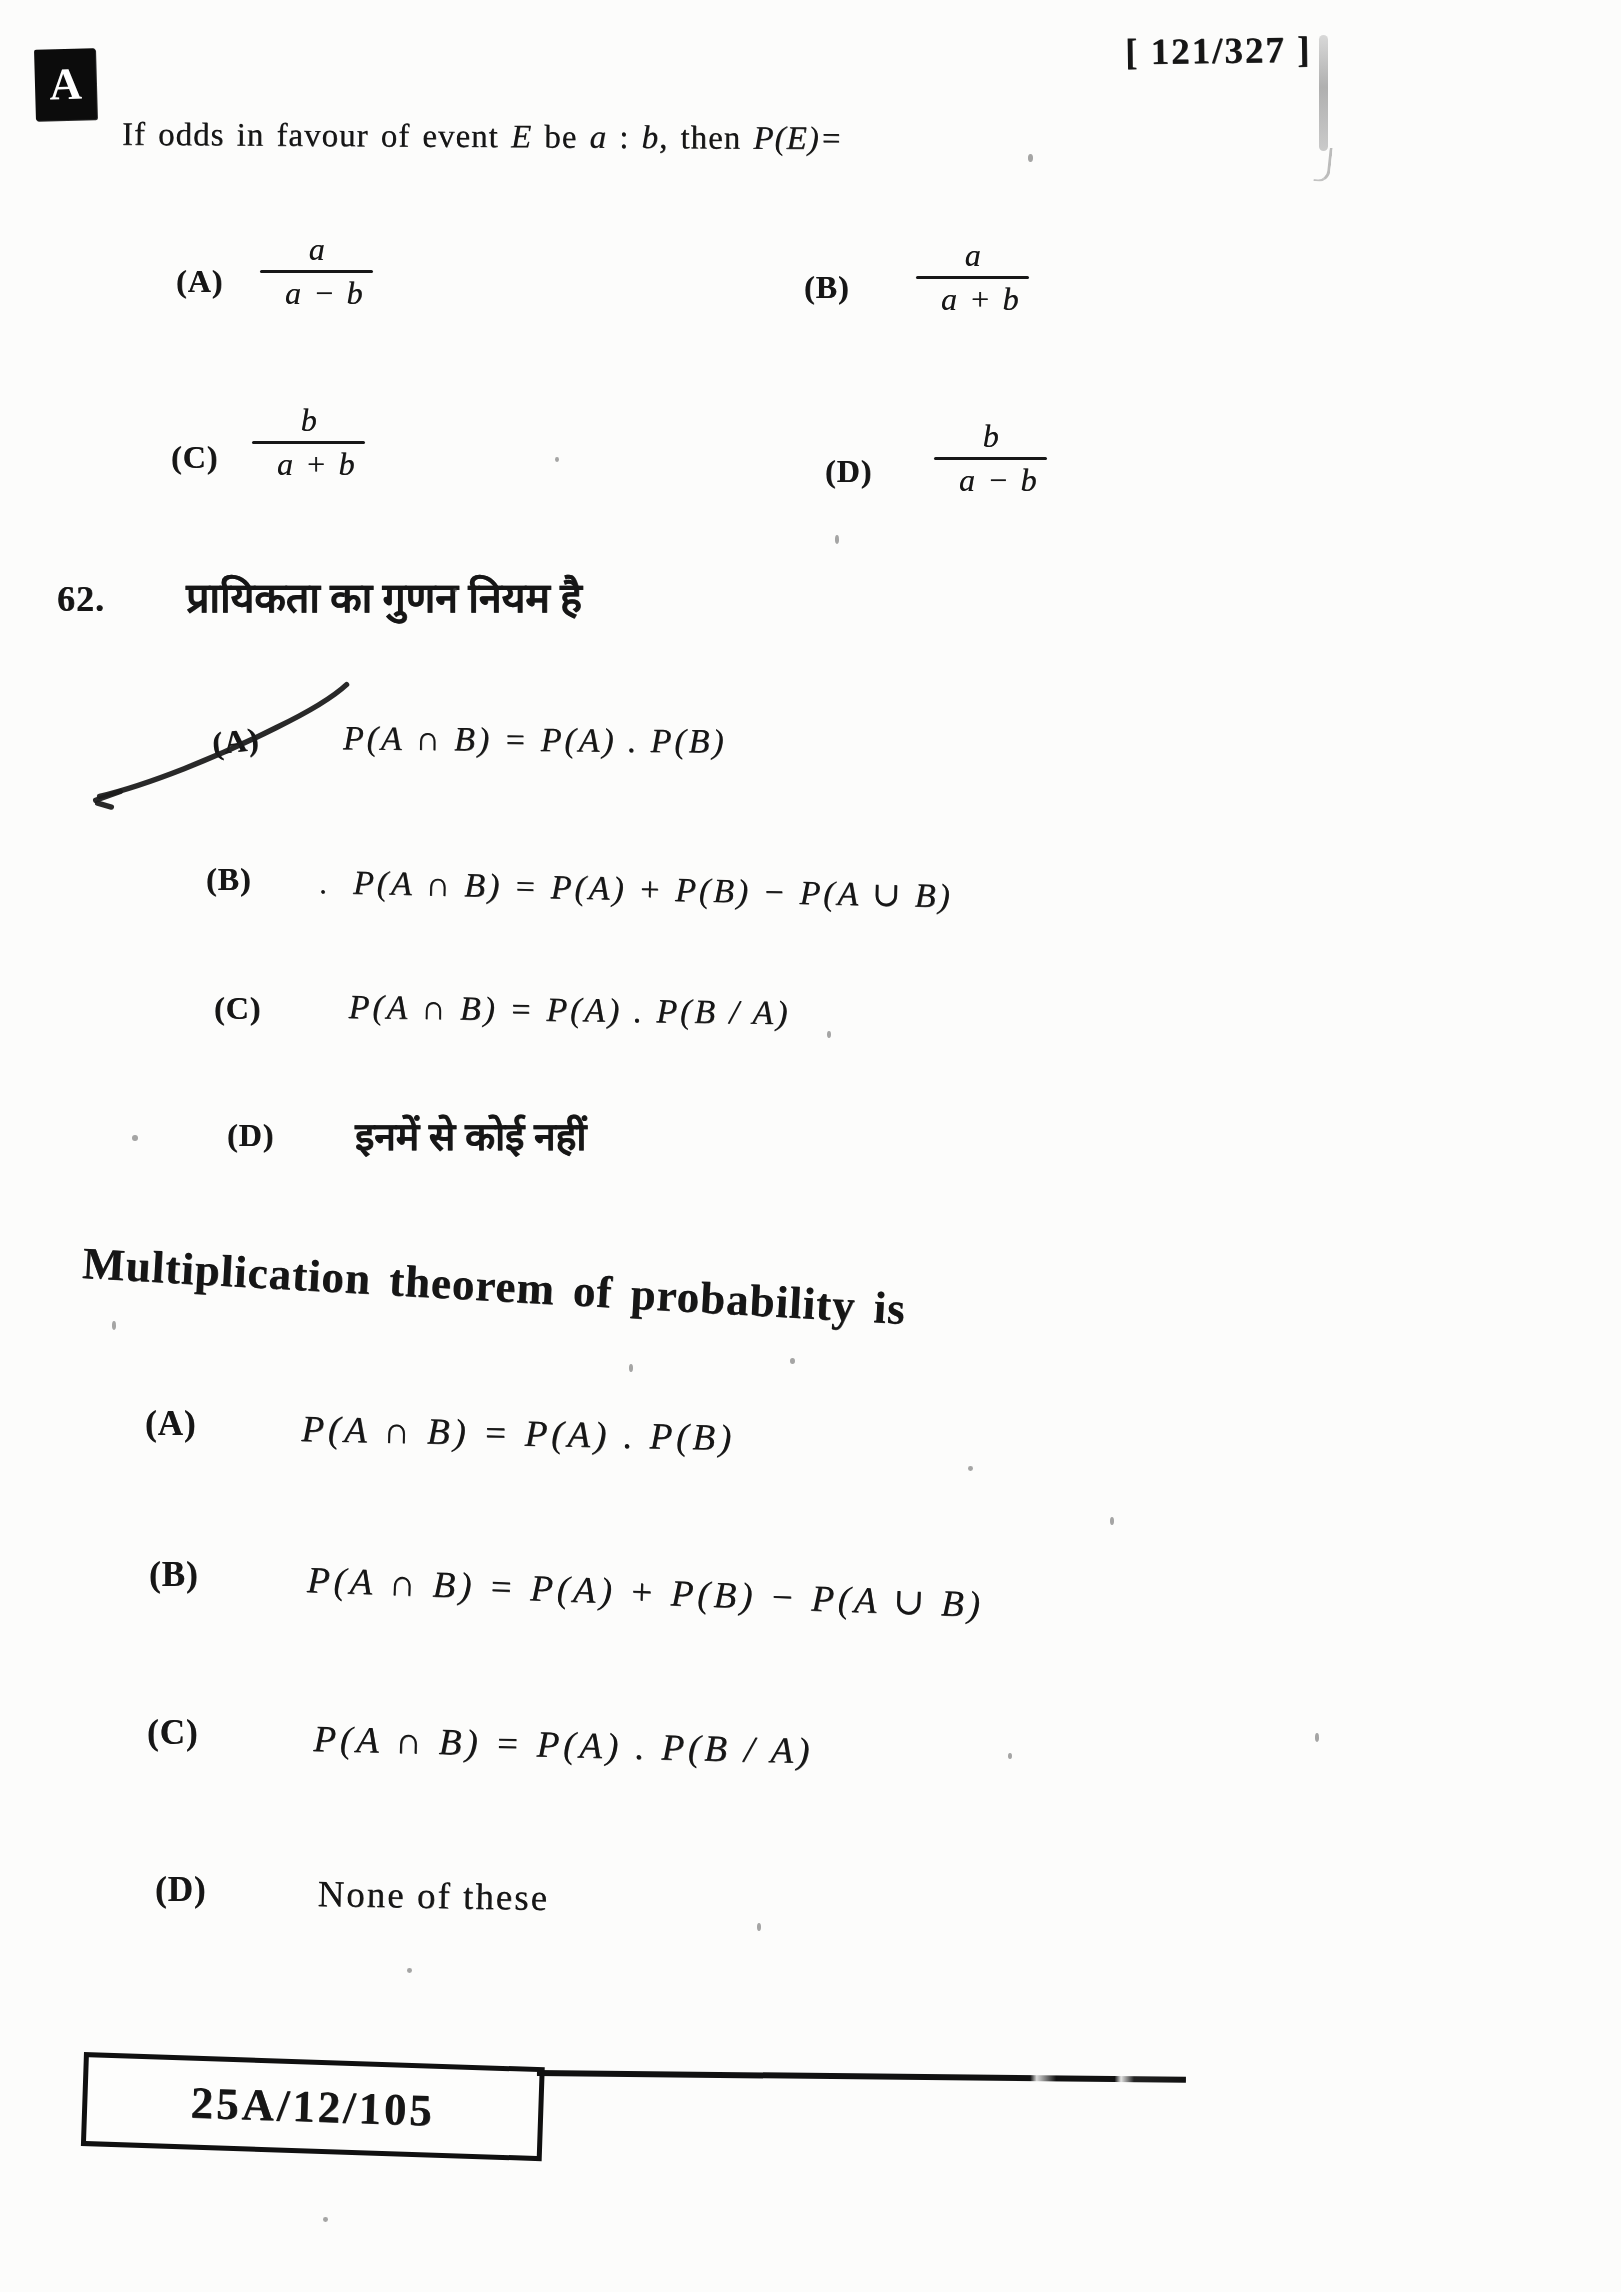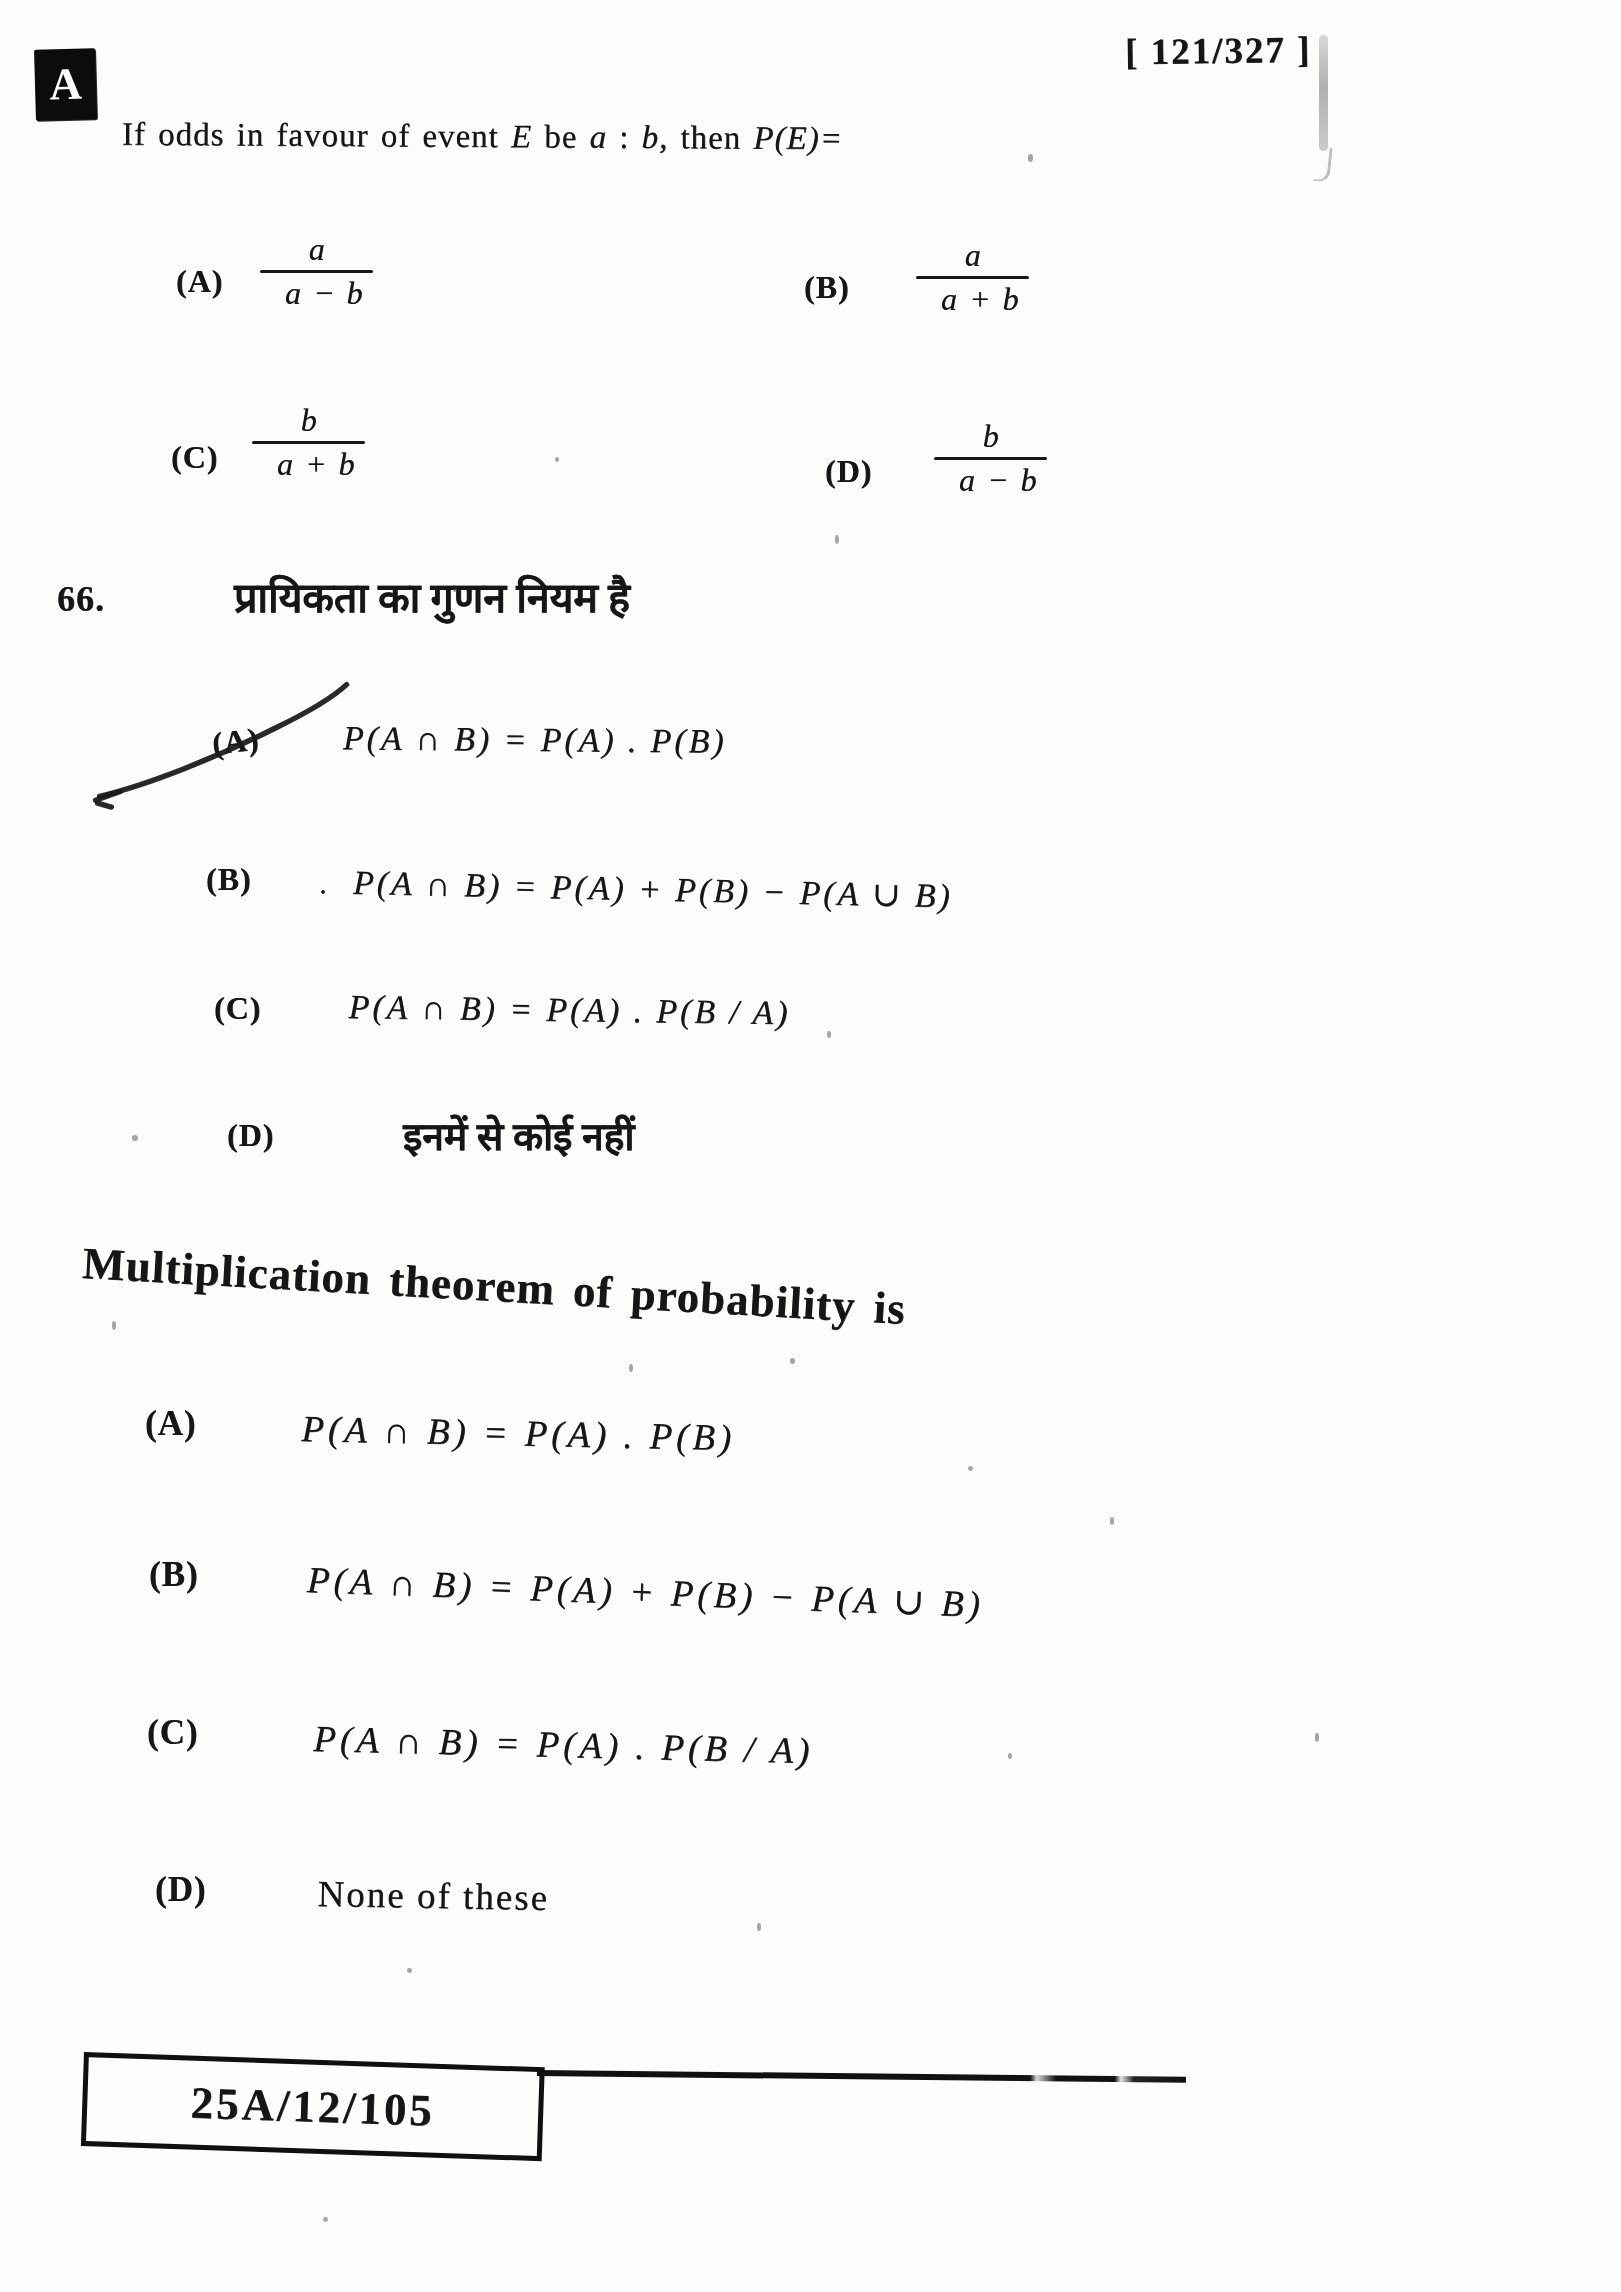--- a/index.html
+++ b/index.html
@@ -37,21 +37,21 @@
   .q84-stem{left:122px;top:118px;transform:rotate(0.35deg);}
 
   .opt-label{font-size:32px;font-weight:600;letter-spacing:1px;white-space:nowrap;}
 
   .frac{display:inline-flex;flex-direction:column;align-items:center;font-style:italic;font-size:32px;line-height:1;}
   .frac .num{padding:0 3.9px;}
   .frac .bar{align-self:stretch;height:3.4px;background:#171717;margin:4.9px -2.9px 3.9px;border-radius:2px;}
   .frac .den{letter-spacing:2px;padding:0 5.9px;white-space:nowrap;margin-left:16px;}
 
   .qnum{font-size:36px;font-weight:600;letter-spacing:1px;}
-  .hindi{font-size:41px;font-weight:600;white-space:nowrap;margin-left:48px;}
+  .hindi{font-size:41px;font-weight:600;white-space:nowrap;}
 
   .formula{font-style:italic;font-size:34px;letter-spacing:2.9px;white-space:nowrap;}
   .formula-en{font-style:italic;font-size:37px;letter-spacing:3.9px;white-space:nowrap;}
   .prefix-dot{font-size:29px;margin-right:23.5px;font-style:normal;}
 
   .heading-en{left:84px;top:1237px;font-size:45px;font-weight:700;letter-spacing:1px;word-spacing:5.9px;
     transform:rotate(3.2deg);transform-origin:left top;white-space:nowrap;}
 
   .plain-en{font-size:37px;letter-spacing:2px;white-space:nowrap;}
 
@@ -109,21 +109,21 @@
     <span class="den">a + b</span>
   </div>
 
   <div class="abs opt-label ink" style="left:825px;top:453px;">(D)</div>
   <div class="abs frac ink" style="left:937px;top:420px;">
     <span class="num">b</span>
     <span class="bar"></span>
     <span class="den">a − b</span>
   </div>
 
-  <div class="abs qnum ink" style="left:57px;top:578px;">66.</div>
+  <div class="abs qnum ink" style="left:57px;top:578px;">62.</div>
   <div class="abs hindi ink" style="left:186px;top:568px;" lang="hi">प्रायिकता का गुणन नियम है</div>
 
   <div class="abs opt-label ink" style="left:212px;top:723px;transform:rotate(-6deg);">(A)</div>
   <div class="abs formula ink" style="left:343px;top:721px;transform:rotate(0.5deg);">P(A ∩ B) = P(A) . P(B)</div>
   <svg class="abs strike" style="left:80px;top:655px;" width="294" height="167" viewBox="0 0 300 170">
     <path d="M20 144 C 70 132, 140 104, 200 74 C 235 57, 258 43, 272 30"></path>
     <path d="M16 148 l 25 -9"></path>
     <path d="M18 151 l 14 4"></path>
   </svg>
 

